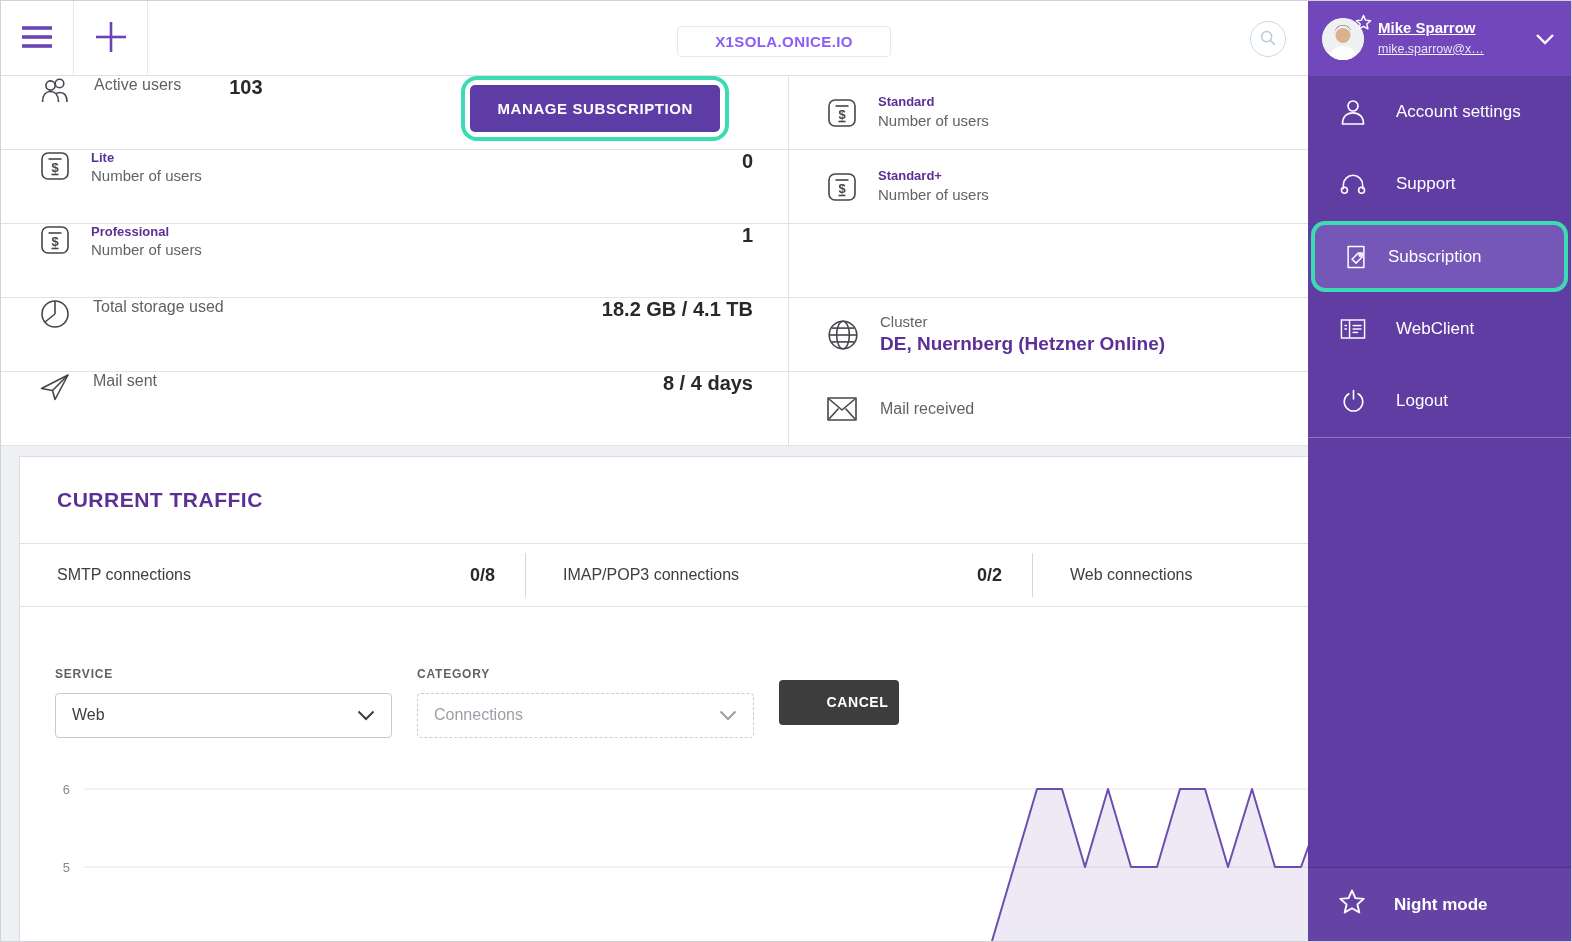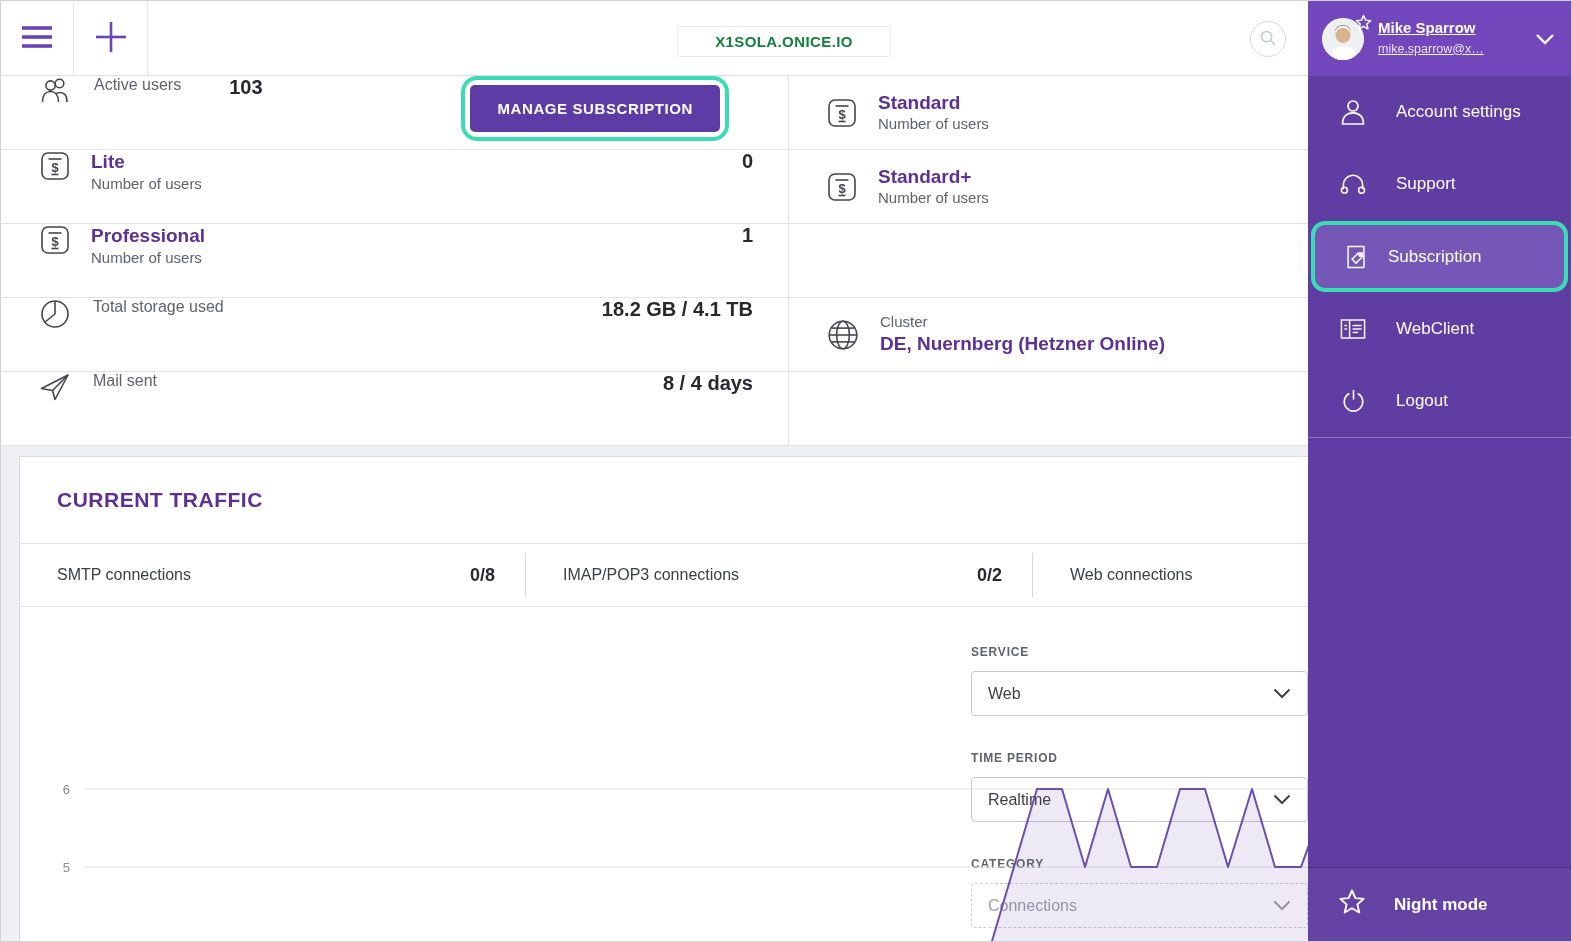--- a/index.html
+++ b/index.html
@@ -9,47 +9,47 @@
     --chart-line:#6b4fae; --page-bg:#eef0f4; --divider:#e0e2e6;
     --text-dark:#27292d; --text-gray:#5f6368;
   }
   *{box-sizing:border-box; margin:0; padding:0;}
   body{font-family:"Liberation Sans","DejaVu Sans",sans-serif; background:#fff; color:var(--text-dark);}
   .app{width:1572px;height:942px;position:relative;overflow:hidden;border:1px solid #cfd2d6;display:flex;}
   .main{width:1307px;height:100%;background:var(--page-bg);position:relative;}
   
   .topbar{height:75px;background:#fff;border-bottom:1px solid #dcdfe3;position:relative;display:flex;}
   .tb-btn{width:73px;height:74px;display:flex;align-items:center;justify-content:center;border-right:1px solid #e6e8ec;color:var(--accent-purple);cursor:pointer;background:#fff;border-top:none;border-left:none;border-bottom:none;}
-  .domain-box{position:absolute;left:676px;top:25px;min-width:214px;padding:6px 18px;border:1px solid #e7e9ec;border-radius:4px;text-align:center;font-weight:bold;font-size:15px;letter-spacing:.4px;color:#15803d;background:#fff;cursor:pointer;}
+  .domain-box{position:absolute;left:676px;top:25px;min-width:214px;padding:6px 18px;border:1px solid #e7e9ec;border-radius:4px;text-align:center;font-weight:bold;font-size:15px;letter-spacing:.4px;color:#8b5cf6;background:#fff;cursor:pointer;}
   .search-btn{position:absolute;left:1249px;top:20px;width:36px;height:36px;border-radius:50%;border:1px solid #ccd8e4;background:#fff;display:flex;align-items:center;justify-content:center;color:#b9c9d8;cursor:pointer;}
   
   .stats{background:#fff;}
   .stats-row{display:flex;height:74px;border-bottom:1px solid var(--divider);background:#fff;}
   .cell-left{width:788px;border-right:1px solid var(--divider);display:flex;align-items:flex-start;padding:0 35px 0 38px;}
   .cell-right{flex:1;display:flex;align-items:center;padding:0 10px 0 37px;}
   .stat-icon{color:#43464b;flex:0 0 auto;display:flex;}
   .stat-label{font-size:16px;color:var(--text-gray);margin-left:22px;}
   .stat-value-inline{font-size:20px;font-weight:bold;color:var(--text-dark);margin-left:48px;}
   .stat-texts{margin-left:20px;line-height:1.25;}
-  .plan-name{font-size:19px;font-weight:bold;color:var(--heading-purple);}
+  .plan-name{font-size:13px;font-weight:bold;color:var(--heading-purple);}
   .plan-sub{font-size:15px;color:var(--text-gray);}
   .row-value{margin-left:auto;font-size:20px;font-weight:bold;color:var(--text-dark);white-space:nowrap;}
   .cluster-label{font-size:15px;color:var(--text-gray);}
   .cluster-value{font-size:19px;font-weight:bold;color:var(--heading-purple);}
   .hl-ring{margin-left:auto;margin-right:24px;border:4px solid var(--highlight-teal);border-radius:16px;padding:5px;background:#fff;}
   .manage-btn{background:var(--button-purple);color:#fff;border:none;border-radius:5px;font-weight:bold;font-size:15px;letter-spacing:.6px;padding:15px 27px;cursor:pointer;font-family:Liberation Sans, sans-serif;}
   
   .card{margin:10px 0 0 18px;width:1289px;height:487px;background:#fff;border:1px solid #d9dce1;border-right:none;overflow:hidden;}
   .card-title{height:87px;border-bottom:1px solid var(--divider);display:flex;align-items:center;padding-left:37px;font-size:21px;font-weight:bold;letter-spacing:.5px;color:var(--heading-purple);}
   .conn-row{height:63px;border-bottom:1px solid var(--divider);display:grid;grid-template-columns:505px 1px 506px 1px auto;align-items:center;text-align:right;}
   .conn-seg{display:flex;align-items:center;height:100%;padding:0 30px 0 37px;}
   .conn-label{font-size:16px;color:#3c4043;}
   .conn-value{margin-left:auto;font-size:18px;font-weight:bold;color:var(--text-dark);}
   .conn-div{width:1px;height:44px;background:#d4d7db;align-self:center;}
-  .filters{display:flex;align-items:flex-end;padding:38px 0 0 35px;gap:35px;height:152px;flex-direction:column;}
+  .filters{display:flex;align-items:center;padding:38px 0 0 35px;gap:25px;height:152px;}
   .fgroup{display:flex;flex-direction:column;}
   .flabel{font-size:12px;font-weight:bold;letter-spacing:.8px;color:var(--text-gray);margin-bottom:12px;}
   .select{width:337px;height:45px;border:1px solid #c6c9ce;border-radius:4px;background:#fff;display:flex;align-items:center;padding:0 16px;font-size:16px;color:#3c4043;cursor:pointer;}
   .select .chev{margin-left:auto;color:#3c4043;display:flex;}
   .select.disabled{border:1px dashed #c9ccd1;color:#9aa0a6;cursor:default;}
   .select.disabled .chev{color:#9aa0a6;}
   .cancel-btn{width:120px;height:45px;background:var(--cancel-dark);color:#fff;border:none;border-radius:4px;font-weight:bold;font-size:14px;letter-spacing:.6px;cursor:pointer;font-family:inherit;padding-left:37px;}
   .chart{height:182px;position:relative;}
   .chart svg{position:absolute;inset:0;width:1289px;height:182px;}
   .grid-line{stroke:#e4e4e8;stroke-width:1;}
@@ -231,20 +231,31 @@
         <div class="cell-left">
           <span class="stat-icon">
             <svg width="32" height="30" viewBox="0 0 32 30" fill="none" stroke="currentColor" stroke-width="1.6" stroke-linejoin="round">
                 <path d="M2.5,16.5 L29,3 L16,27.5 L13.5,18.5 Z"></path>
                 <line x1="13.5" y1="18.5" x2="29" y2="3"></line>
               </svg>
           </span>
           <span class="stat-label">Mail sent</span>
           <span class="row-value">8 / 4 days</span>
         </div>
+        <div class="cell-right">
+          <span class="stat-icon">
+            <svg width="32" height="30" viewBox="0 0 32 30" fill="none" stroke="currentColor" stroke-width="1.6" stroke-linejoin="round">
+                <rect x="2" y="4" width="28" height="22"></rect>
+                <path d="M3,5 L16,16 L29,5"></path>
+                <path d="M3,25 L12.5,14.5"></path>
+                <path d="M29,25 L19.5,14.5"></path>
+              </svg>
+          </span>
+          <span class="stat-label">Mail received</span>
+        </div>
       </div>
     </div>
 
     <div class="card">
       <div class="card-title">CURRENT TRAFFIC</div>
 
       <div class="conn-row">
         <div class="conn-seg">
           <span class="conn-label">SMTP connections</span>
           <span class="conn-value">0/8</span>
@@ -258,31 +269,20 @@
         <div class="conn-seg">
           <span class="conn-label">Web connections</span>
         </div>
       </div>
 
       <div class="filters">
         <div class="fgroup">
           <span class="flabel">SERVICE</span>
           <div class="select">
             <span>Web</span>
-            <span class="chev">
-                <svg width="18" height="11" viewBox="0 0 18 11" fill="none" stroke="currentColor" stroke-width="2">
-                  <polyline points="1.5,1.5 9,9 16.5,1.5"></polyline>
-                </svg>
-              </span>
-          </div>
-        </div>
-        <div class="fgroup">
-          <span class="flabel">TIME PERIOD</span>
-          <div class="select">
-            <span>Realtime</span>
             <span class="chev">
                 <svg width="18" height="11" viewBox="0 0 18 11" fill="none" stroke="currentColor" stroke-width="2">
                   <polyline points="1.5,1.5 9,9 16.5,1.5"></polyline>
                 </svg>
               </span>
           </div>
         </div>
         <div class="fgroup">
           <span class="flabel">CATEGORY</span>
           <div class="select disabled">

